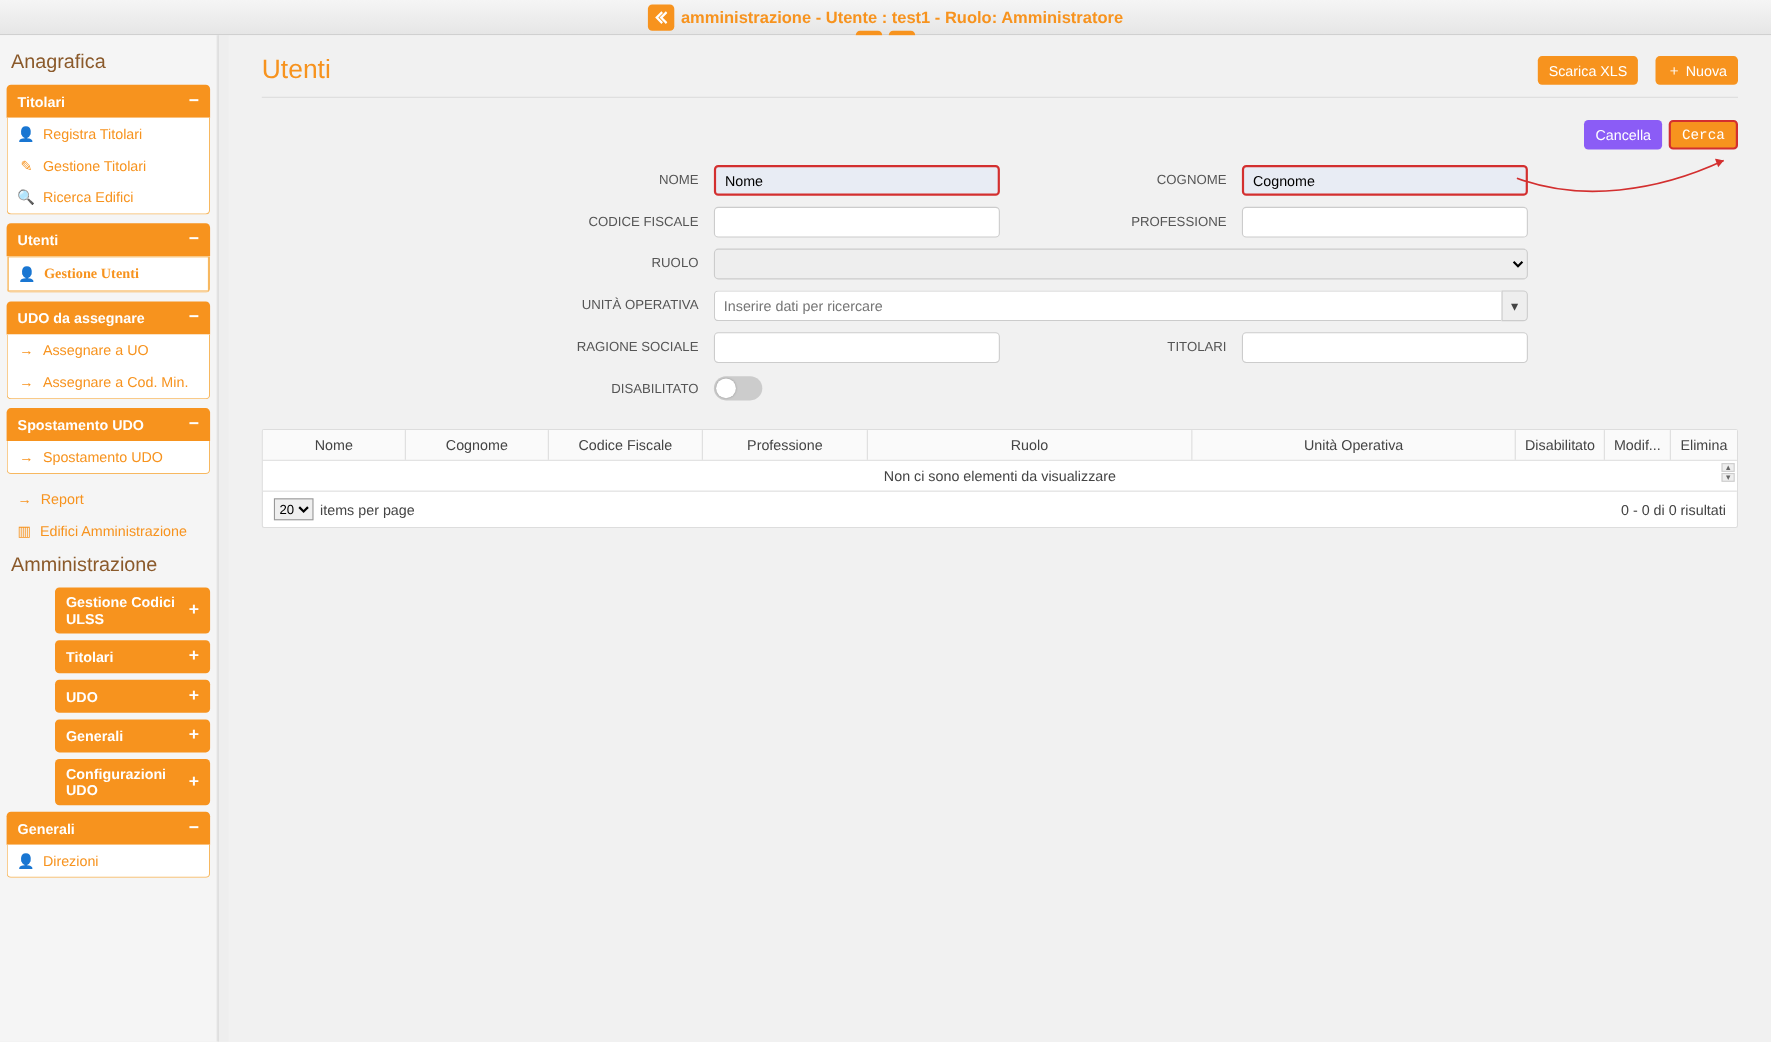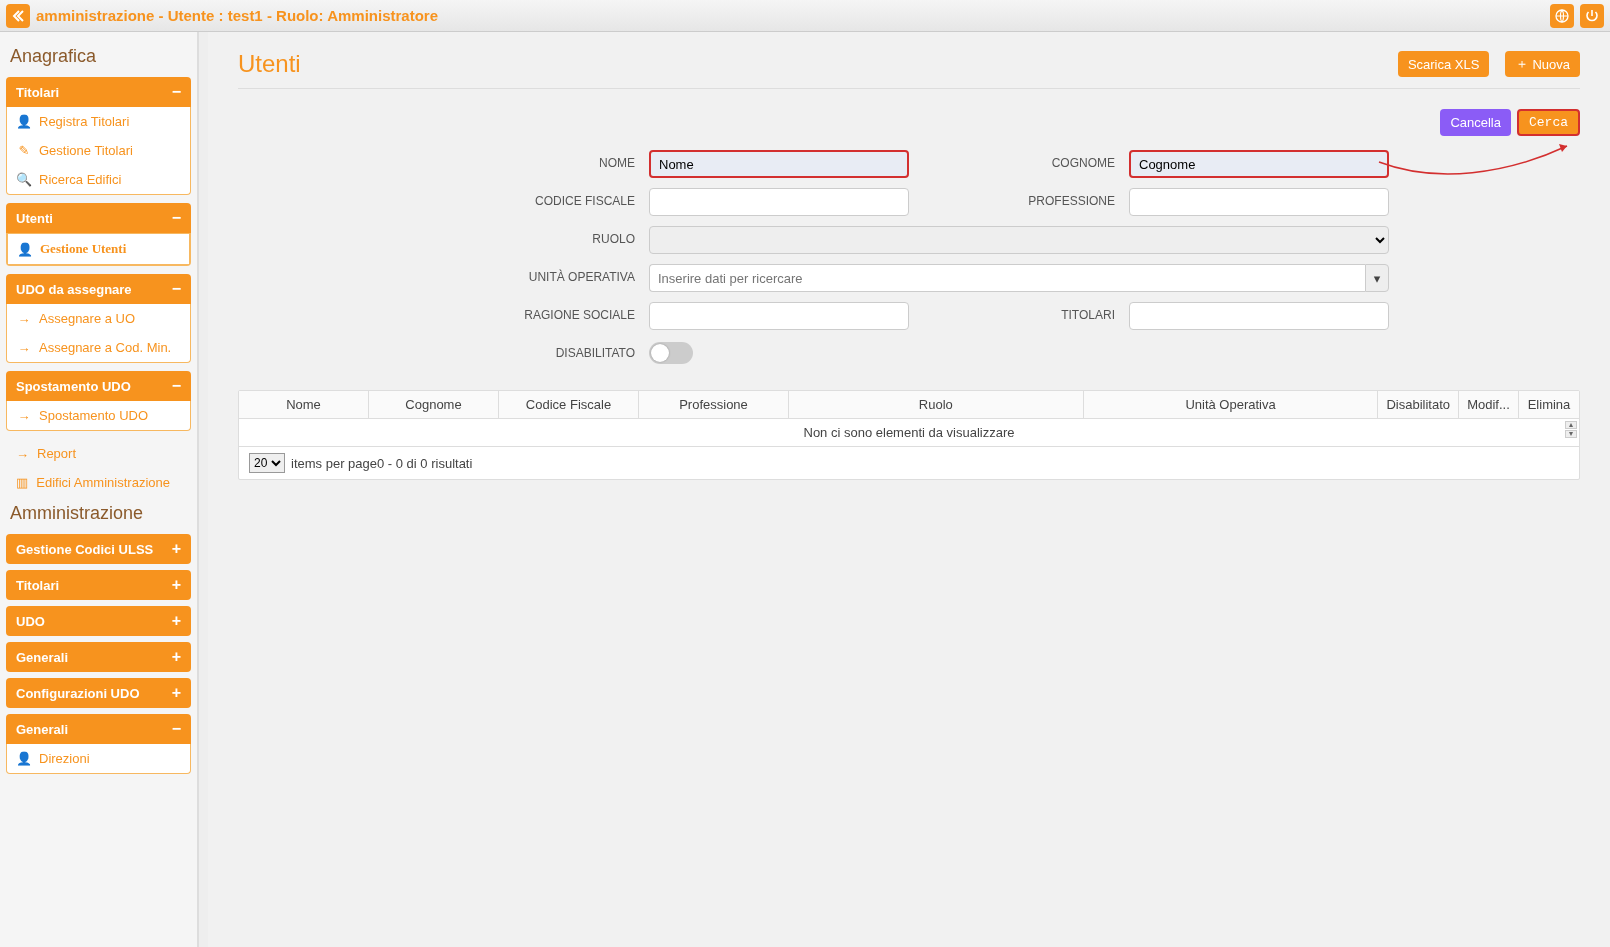--- a/index.html
+++ b/index.html
@@ -1,37 +1,37 @@
 <!DOCTYPE html>
 <html><head>
 <meta charset="utf-8">
 <style>
   * { box-sizing: border-box; margin: 0; padding: 0; }
   body { font-family: -apple-system, "Segoe UI", Arial, sans-serif; font-size: 13px; background: #f1f1f1; color: #444; }
 
   
-  .topbar { height: 32px; background: linear-gradient(#f5f5f5,#e6e6e6); border-bottom: 1px solid #ccc; display:flex; align-items:center; padding:4px 6px; justify-content:space-between; }
+  .topbar { height: 32px; background: linear-gradient(#f5f5f5,#e6e6e6); border-bottom: 1px solid #ccc; display:flex; align-items:center; padding:4px 6px; justify-content:space-between;flex-direction:column; }
   .topbar-left { display:flex; align-items:center; gap:6px; }
   .chev-btn { width:24px; height:24px; background:#f7931e; border-radius:4px; display:flex; align-items:center; justify-content:center; color:#fff; cursor:pointer; }
   .topbar-title { color:#f7931e; font-weight:bold; font-size:15px; }
   .topbar-right { display:flex; gap:6px; }
   .tb-icon { width:24px; height:24px; background:#f7931e; border-radius:4px; display:flex; align-items:center; justify-content:center; color:#fff; cursor:pointer; }
 
   
   .page { display:flex; height:calc(100vh - 32px); }
   .sidebar { width:198px; background:#f5f5f5; border-right:1px solid #ddd; padding:8px 6px; overflow:auto; }
   .scroll-track { width:10px; background:#eee; border-left:1px solid #ddd; }
   .main { flex:1; padding:18px 30px 20px 30px; background:#f1f1f1; overflow:auto; }
 
   .section-title { color:#8b5a2b; font-size:18px; font-weight:400; margin:6px 0 10px 4px; }
 
   .group-header { background:#f7931e; color:#fff; font-weight:bold; border-radius:4px 4px 0 0; padding:6px 10px; display:flex; justify-content:space-between; align-items:center; cursor:pointer; font-size:13px; }
   .group-header .sign { font-size:16px; font-weight:bold; }
   .group-box { border:1px solid #f7b860; border-top:none; border-radius:0 0 4px 4px; margin-bottom:8px; background:#fff; }
-  .group-header.collapsed { border-radius:4px; margin-bottom:6px; }
+  .group-header.collapsed { border-radius:4px; margin-bottom:6px;margin-left:44px; }
   .side-item { padding:7px 10px; color:#f7931e; display:flex; align-items:center; gap:8px; cursor:pointer; font-size:13px; }
   .side-item.active { background:#fff; border:1px solid #f7b860; }
   .side-item .icon { width:14px; display:inline-flex; justify-content:center; }
   .side-link { padding:7px 10px; color:#f7931e; display:flex; align-items:center; gap:8px; cursor:pointer; font-size:13px; }
 
   
   .page-head { display:flex; justify-content:space-between; align-items:center; border-bottom:1px solid #ddd; padding-bottom:10px; margin-bottom:20px; }
   .page-title { color:#f7931e; font-size:24px; font-weight:400; }
   .btn { border:none; border-radius:4px; padding:4px 10px; font-size:13px; cursor:pointer; display:inline-flex; align-items:center; gap:4px; }
   .btn-orange { background:#f7931e; color:#fff; }
@@ -55,21 +55,21 @@
   .toggle .knob { width:18px; height:18px; background:#fff; border-radius:50%; position:absolute; top:2px; left:2px; box-shadow:0 0 2px rgba(0,0,0,.3); }
 
   
   .table-wrap { margin-top:26px; border:1px solid #ddd; border-radius:2px; background:#fff; }
   .thead { display:flex; background:#fafafa; border-bottom:1px solid #ddd; }
   .th { padding:6px 8px; font-size:13px; color:#444; border-right:1px solid #ddd; text-align:center; }
   .th:last-child { border-right:none; }
   .empty-row { text-align:center; padding:6px; color:#444; font-size:13px; background:#fff; border-bottom:1px solid #ddd; position:relative; }
   .scroll-btns { position:absolute; right:2px; top:2px; display:flex; flex-direction:column; gap:1px; }
   .sbtn { width:12px; height:8px; background:#eee; border:1px solid #ccc; font-size:8px; line-height:6px; text-align:center; color:#666; cursor:pointer; }
-  .tfoot { display:flex; align-items:center; padding:6px 10px; font-size:13px; color:#444; }
+  .tfoot { display:flex; justify-content:space-between; align-items:center; padding:6px 10px; font-size:13px; color:#444; }
   .pager-left { display:flex; align-items:center; gap:6px; }
   .pager-select { height:20px; border:1px solid #999; font-size:12px; }
 
   
   .arrow-svg { position:absolute; top:-6px; right:-188px; width:200px; height:56px; pointer-events:none; }
 </style>
 </head>
 <body>
 
 <div class="topbar">

